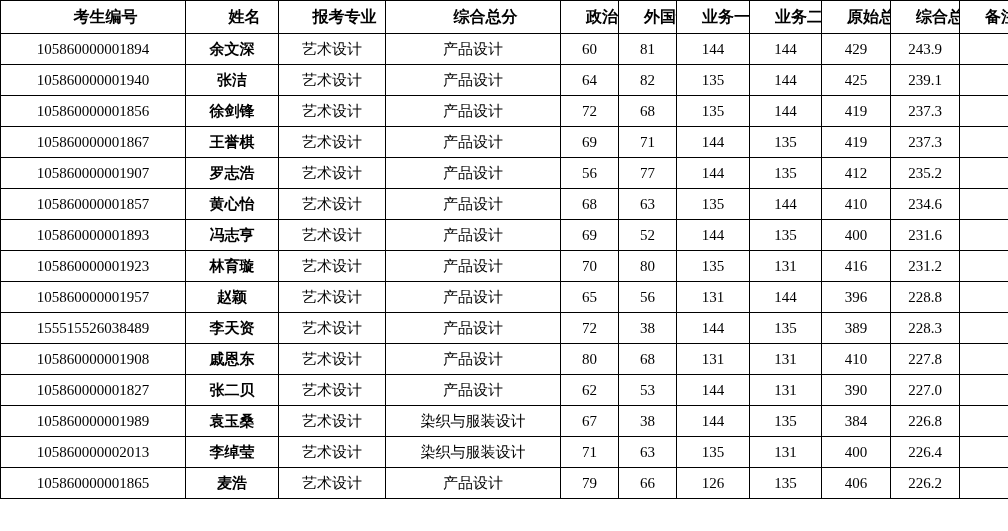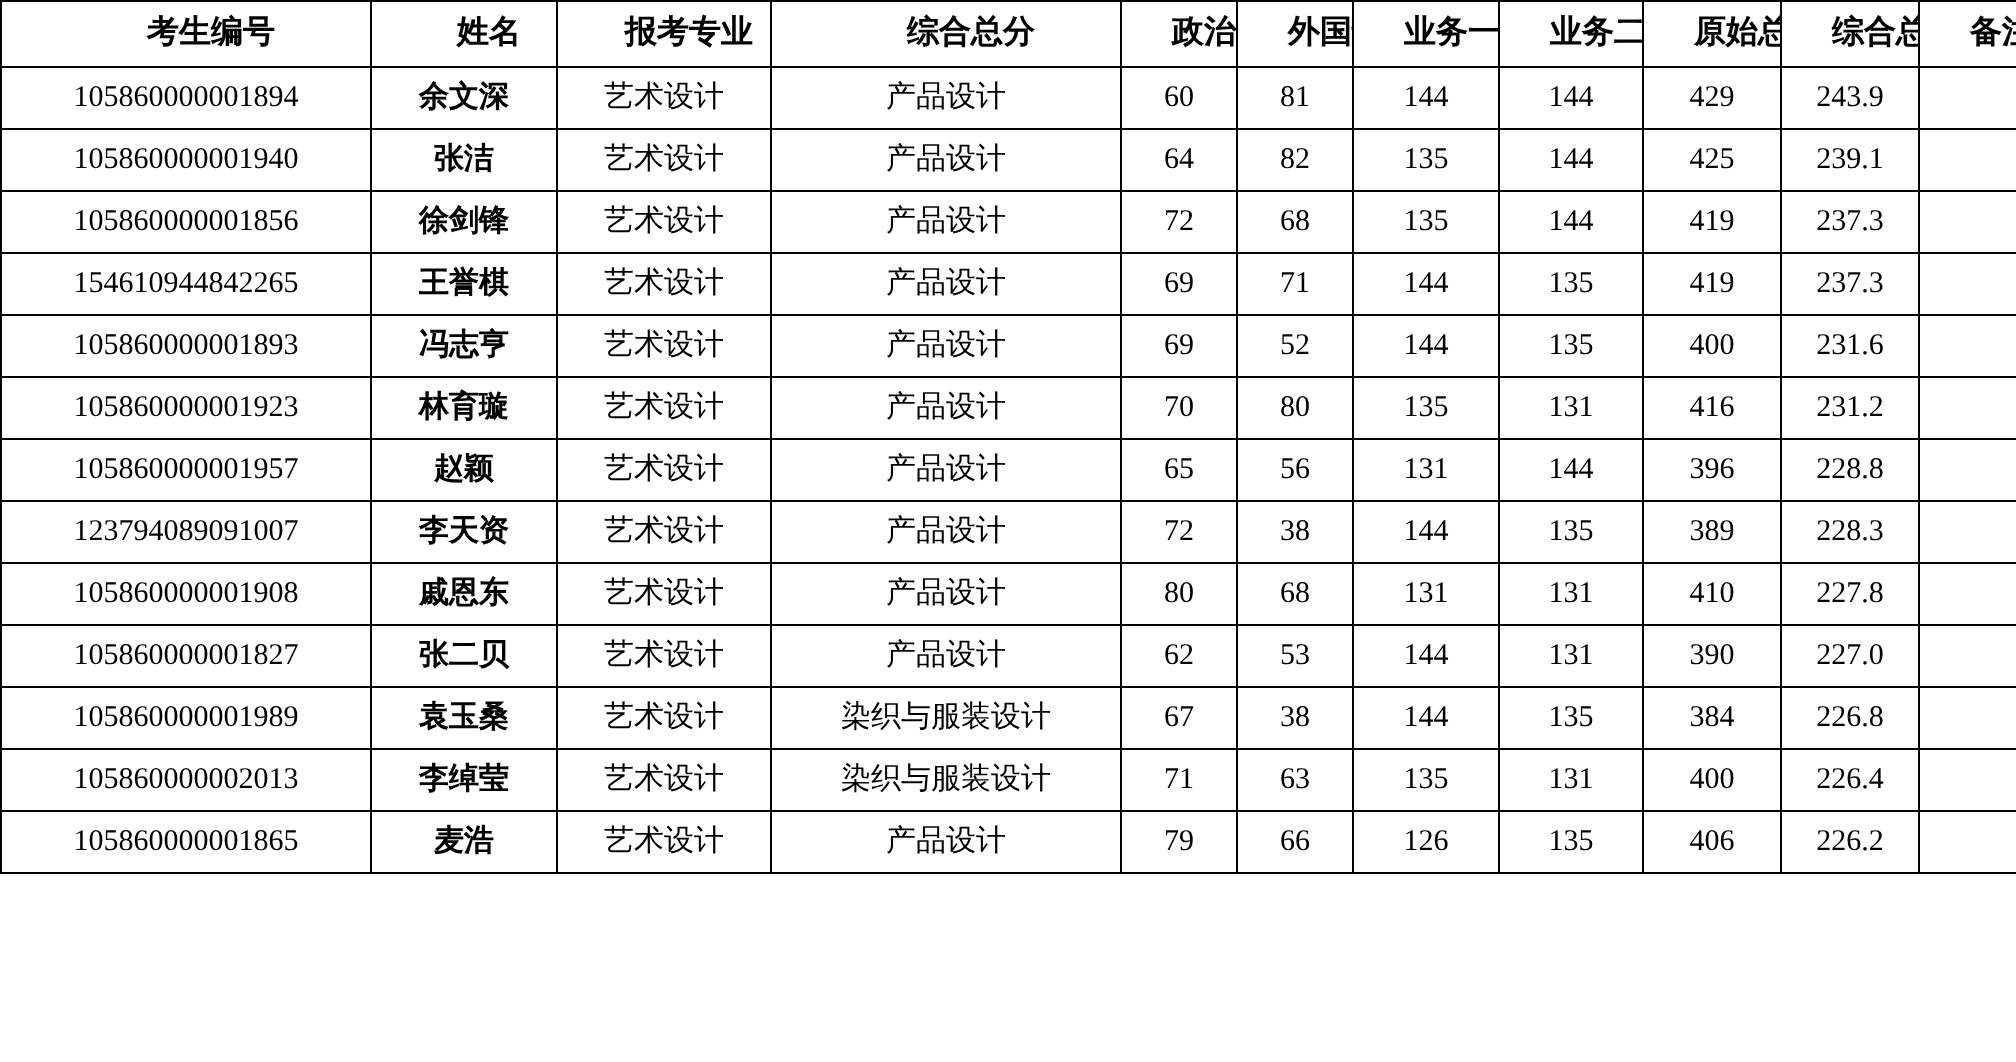--- a/index.html
+++ b/index.html
@@ -130,33 +130,59 @@
           <td class="cell-dir">产品设计</td>
           <td class="cell-num">72</td>
           <td class="cell-num">68</td>
           <td class="cell-num">135</td>
           <td class="cell-num">144</td>
           <td class="cell-num">419</td>
           <td class="cell-num">237.3</td>
           <td class="cell-num"></td>
         </tr>
         <tr>
-          <td class="cell-id">154610944842265</td>
+          <td class="cell-id">105860000001867</td>
           <td class="cell-name">王誉棋</td>
           <td class="cell-major">艺术设计</td>
           <td class="cell-dir">产品设计</td>
           <td class="cell-num">69</td>
           <td class="cell-num">71</td>
           <td class="cell-num">144</td>
           <td class="cell-num">135</td>
           <td class="cell-num">419</td>
           <td class="cell-num">237.3</td>
           <td class="cell-num"></td>
         </tr>
         <tr>
+          <td class="cell-id">105860000001907</td>
+          <td class="cell-name">罗志浩</td>
+          <td class="cell-major">艺术设计</td>
+          <td class="cell-dir">产品设计</td>
+          <td class="cell-num">56</td>
+          <td class="cell-num">77</td>
+          <td class="cell-num">144</td>
+          <td class="cell-num">135</td>
+          <td class="cell-num">412</td>
+          <td class="cell-num">235.2</td>
+          <td class="cell-num"></td>
+        </tr>
+        <tr>
+          <td class="cell-id">105860000001857</td>
+          <td class="cell-name">黄心怡</td>
+          <td class="cell-major">艺术设计</td>
+          <td class="cell-dir">产品设计</td>
+          <td class="cell-num">68</td>
+          <td class="cell-num">63</td>
+          <td class="cell-num">135</td>
+          <td class="cell-num">144</td>
+          <td class="cell-num">410</td>
+          <td class="cell-num">234.6</td>
+          <td class="cell-num"></td>
+        </tr>
+        <tr>
           <td class="cell-id">105860000001893</td>
           <td class="cell-name">冯志亨</td>
           <td class="cell-major">艺术设计</td>
           <td class="cell-dir">产品设计</td>
           <td class="cell-num">69</td>
           <td class="cell-num">52</td>
           <td class="cell-num">144</td>
           <td class="cell-num">135</td>
           <td class="cell-num">400</td>
           <td class="cell-num">231.6</td>
@@ -182,21 +208,21 @@
           <td class="cell-dir">产品设计</td>
           <td class="cell-num">65</td>
           <td class="cell-num">56</td>
           <td class="cell-num">131</td>
           <td class="cell-num">144</td>
           <td class="cell-num">396</td>
           <td class="cell-num">228.8</td>
           <td class="cell-num"></td>
         </tr>
         <tr>
-          <td class="cell-id">123794089091007</td>
+          <td class="cell-id">155515526038489</td>
           <td class="cell-name">李天资</td>
           <td class="cell-major">艺术设计</td>
           <td class="cell-dir">产品设计</td>
           <td class="cell-num">72</td>
           <td class="cell-num">38</td>
           <td class="cell-num">144</td>
           <td class="cell-num">135</td>
           <td class="cell-num">389</td>
           <td class="cell-num">228.3</td>
           <td class="cell-num"></td>

